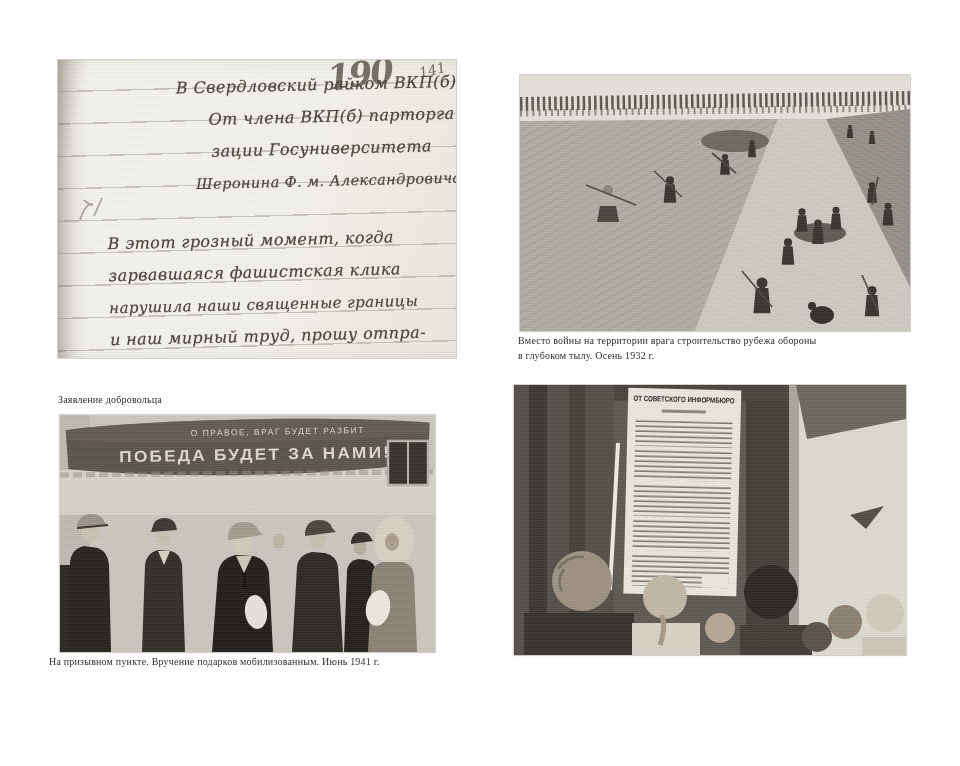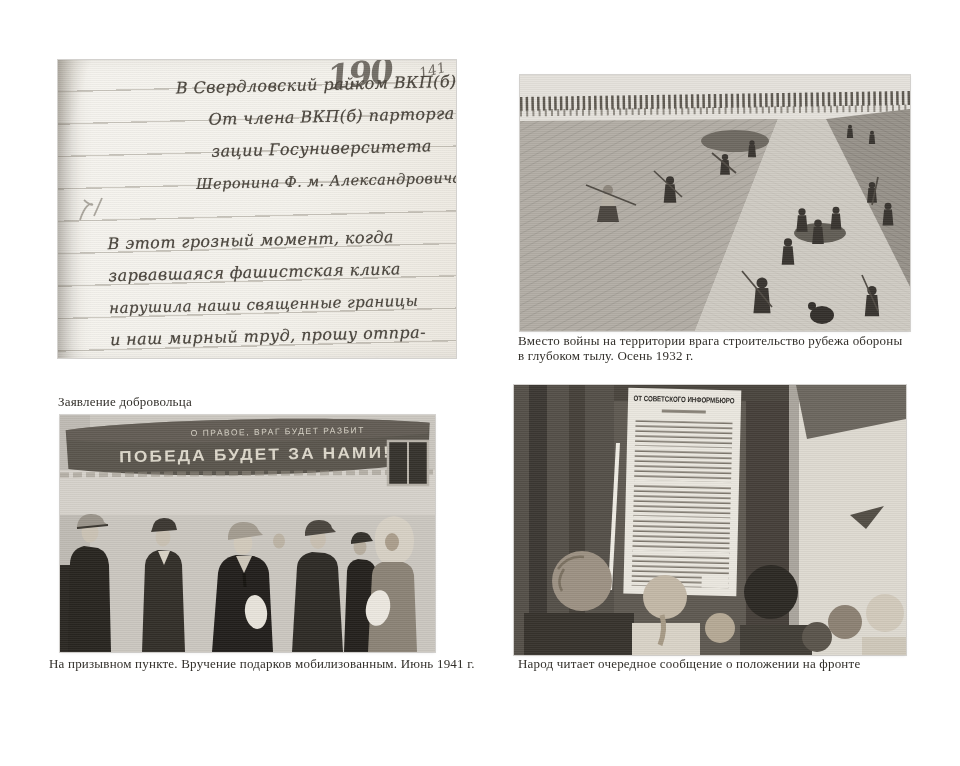--- a/index.html
+++ b/index.html
@@ -1,21 +1,21 @@
 <!DOCTYPE html>
 <html><head>
 <meta charset="utf-8">
 <style>
   html,body{margin:0;padding:0;background:#ffffff;}
   #page{position:relative;width:960px;height:766px;background:#ffffff;overflow:hidden;
         font-family:"Liberation Serif",serif;}
   .photo{position:absolute;overflow:hidden;box-shadow:0 0 0 1px rgba(110,104,94,.28),0 1px 3px rgba(0,0,0,.08);}
   .photo::after{content:"";position:absolute;inset:0;pointer-events:none;
         background:repeating-linear-gradient(0deg,rgba(255,255,255,.05) 0 1px,rgba(20,18,15,.04) 1px 2px);}
-  .caption{position:absolute;font-size:13px;color:#322f2a;letter-spacing:.2px;white-space:nowrap;
+  .caption{position:absolute;font-size:10px;color:#322f2a;letter-spacing:.2px;white-space:nowrap;
         font-family:"Liberation Serif",serif;}
   .caption.two{white-space:normal;width:402px;line-height:14.5px;}
   
   #doc{left:58px;top:60px;width:398px;height:298px;
        background:
          repeating-linear-gradient(178.5deg,rgba(0,0,0,0) 0 31px,rgba(148,142,130,.45) 31px 32.4px),
          linear-gradient(105deg,#dfdbd2 0%,#f5f3ee 7%,#f4f2ec 58%,#ece8e0 100%);
        box-shadow:inset 20px 0 24px -16px rgba(88,82,72,.6),0 0 0 1px rgba(110,104,94,.3);}
   .hw{position:absolute;left:0;top:14px;width:100%;
       font-family:"DejaVu Serif",serif;font-style:italic;color:#4b463e;
@@ -235,15 +235,14 @@
         <circle cx="206" cy="243" r="15" fill="#b5a995"></circle>
         <rect x="226" y="240" width="72" height="30" fill="#413d36"></rect>
         <circle cx="257" cy="207" r="27" fill="#2b2823"></circle>
         <circle cx="303" cy="252" r="15" fill="#5a544b"></circle>
         <circle cx="331" cy="237" r="17" fill="#8c8173"></circle>
         <rect x="348" y="252" width="44" height="18" fill="#cfc8ba"></rect>
         <circle cx="371" cy="228" r="19" fill="#d2cabc"></circle>
       </g>
     </svg>
   </div>
-  <div class="caption" style="left:518px;top:656px">Народ читает очередное сообщение о положении на фронте</div>
 
 </div>
 
 </body></html>

